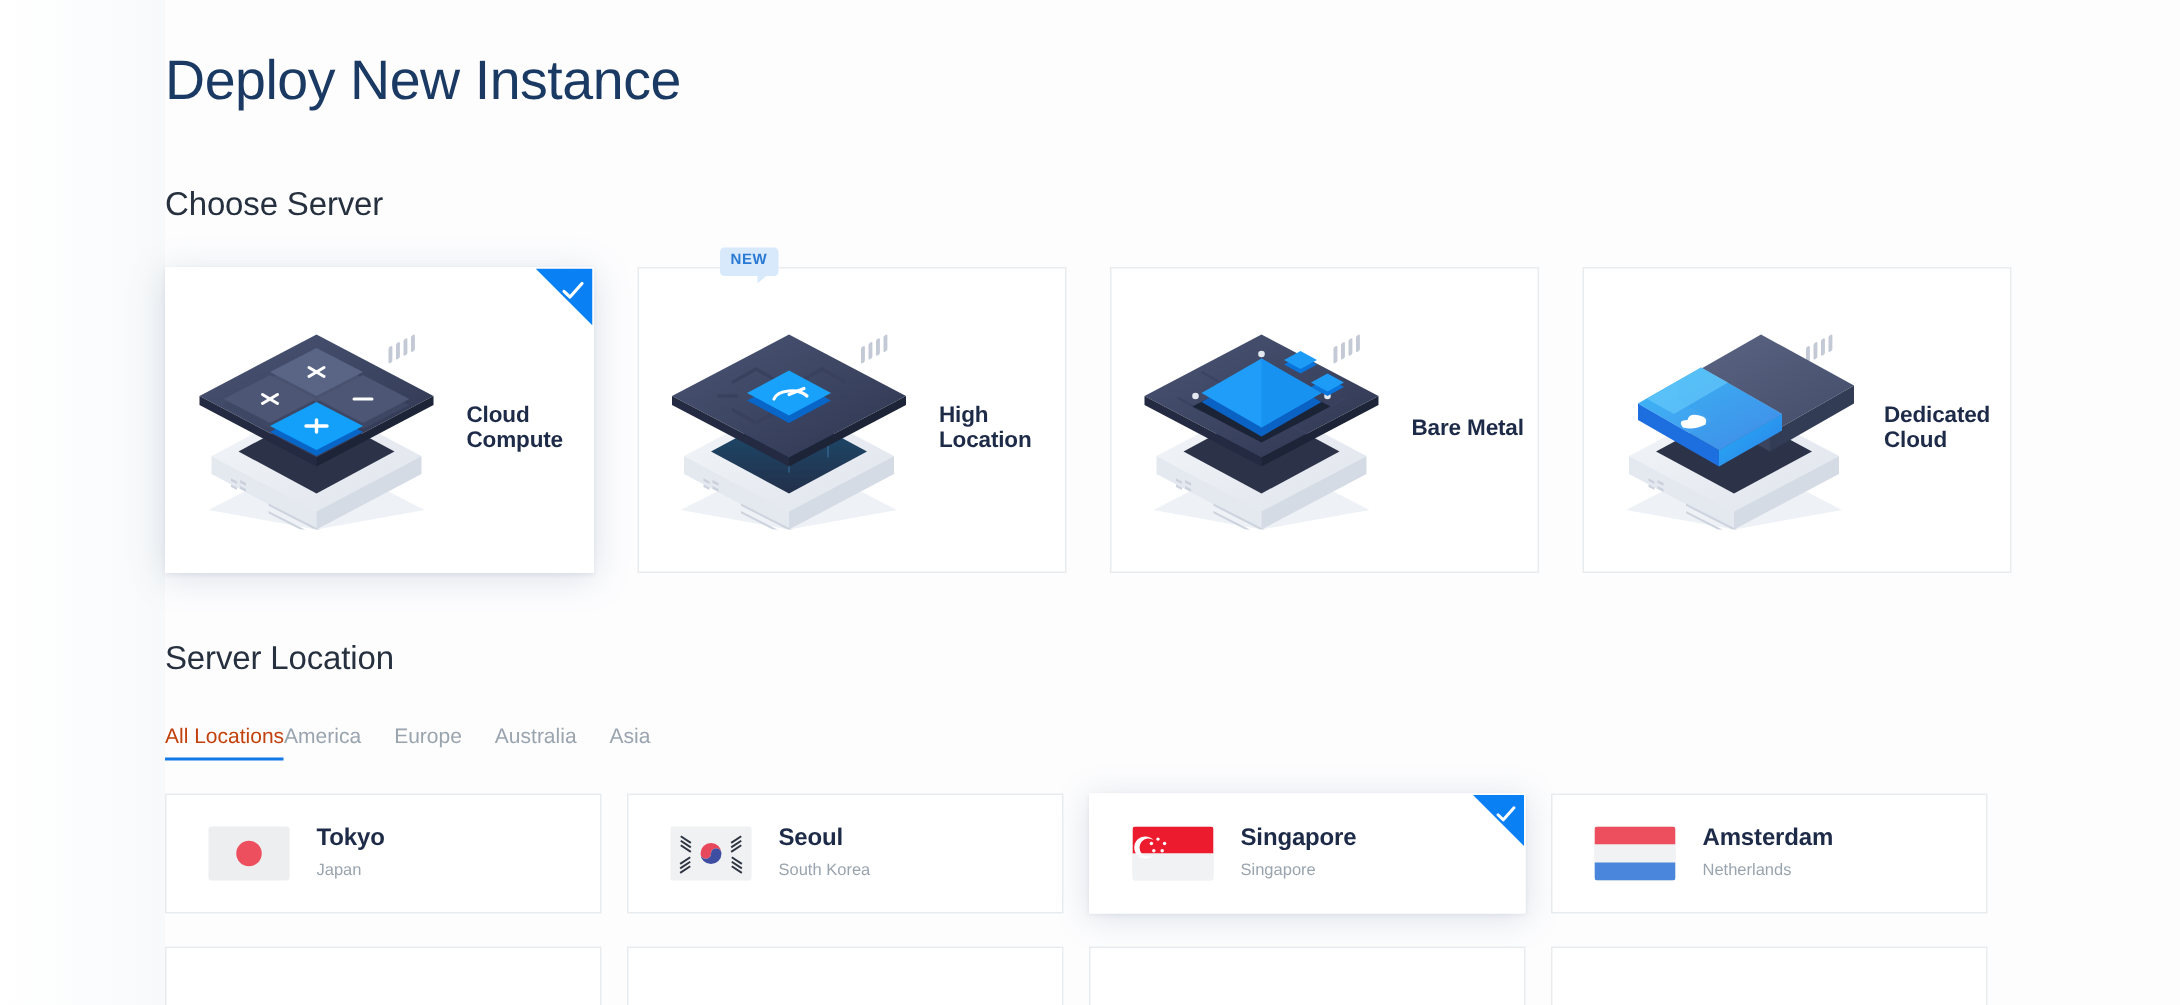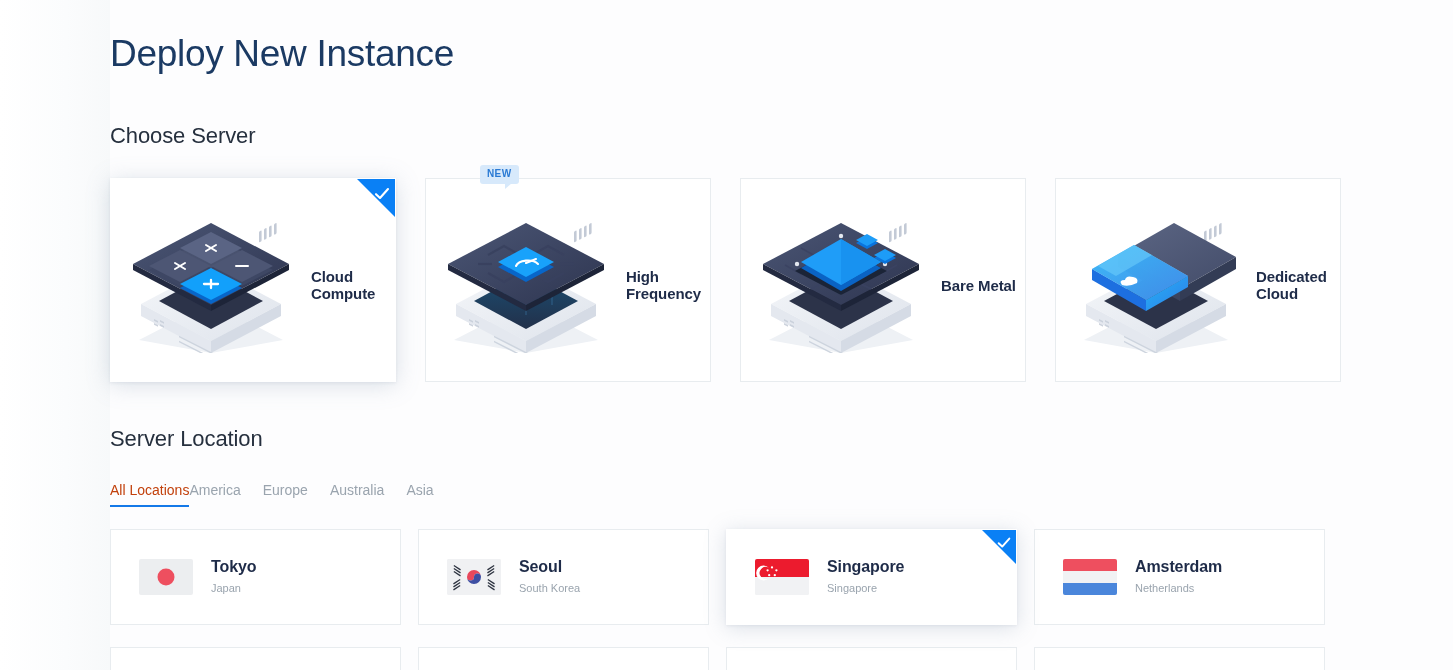--- a/index.html
+++ b/index.html
@@ -157,21 +157,21 @@
   
   .location-grid {
     display: grid;
     grid-template-columns: repeat(4, 291px);
     column-gap: 17px;
     row-gap: 18px;
     margin-top: 22px;
   }
   .location-card {
     position: relative;
-    height: 96px;
+    height: 80px;
     background: #ffffff;
     border: 1px solid #e8ecef;
     display: flex;
     align-items: center;
     padding-left: 28px;
     cursor: pointer;
   }
   .location-card.selected {
     border-color: #ffffff;
     box-shadow: 0 3px 20px rgba(120,140,165,0.25), 0 1px 3px rgba(120,140,165,0.13);
@@ -375,21 +375,21 @@
             </g>
 
             <polygon points="100,37 128,52 100,67 72,52" fill="#0866c9"></polygon>
             <polygon points="100,32 128,47 100,62 72,47" fill="#18a2fb"></polygon>
             <g fill="none" stroke="#ffffff" stroke-width="2.1" stroke-linecap="round">
               <path d="M90 51 a12 7 0 0 1 22 -2"></path>
               <path d="M100 48 L110 44"></path>
             </g>
           </svg>
         </div>
-        <div class="server-card-label">High Frequency</div>
+        <div class="server-card-label">High Location</div>
       </div>
 
       <div class="server-card">
         <div class="server-art">
           <svg viewBox="0 0 200 138" width="200" height="138">
             <defs>
               <linearGradient id="bmBase" x1="0" y1="0" x2="1" y2="1">
                 <stop offset="0" stop-color="#f4f6f9"></stop>
                   <stop offset="1" stop-color="#dfe4ec"></stop>
               </linearGradient>

